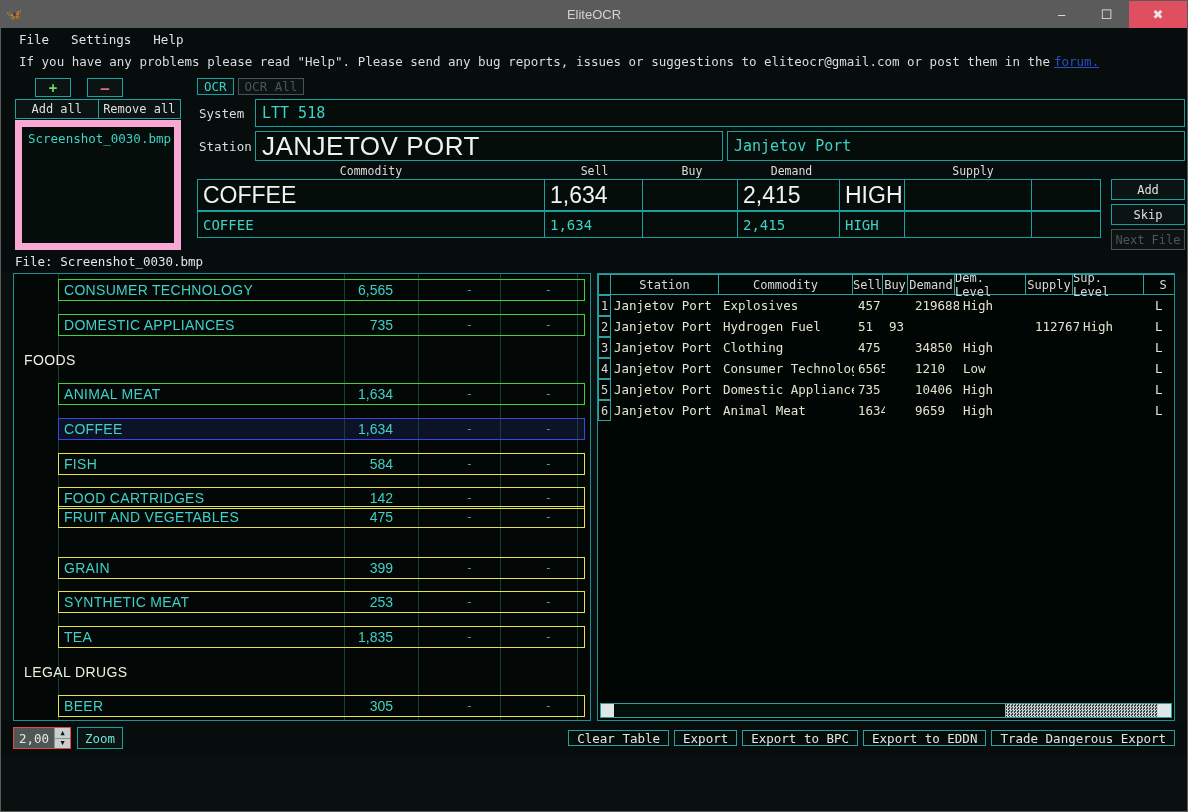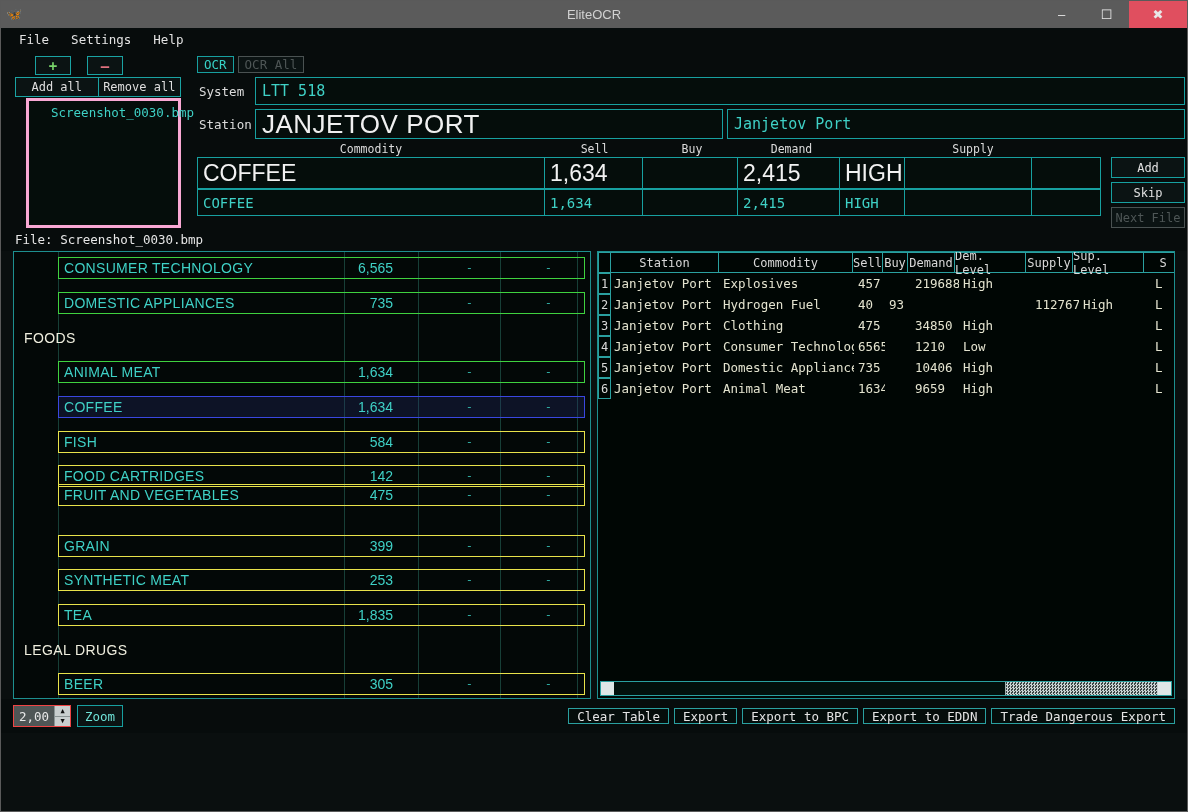--- a/index.html
+++ b/index.html
@@ -74,22 +74,22 @@
   .pmbtn.plus { color: #79d66b; }
   .pmbtn.minus { color: #e2717f; }
   #addrow { display: flex; height: 20px; }
   .addbtn {
     flex: 1; border: 1px solid #1aa3a3; background: #0b1313;
     color: #dfdfdf; font-size: 12px;
     display: flex; align-items: center; justify-content: center;
   }
   .addbtn + .addbtn { border-left: none; }
   #filelist {
-    flex: 1; border: 3px solid #f9a8d4; background: #050d0b;
-    padding: 4px 22px; margin-top: 1px; margin-left: 11px;
+    flex: 1; border: 7px solid #f9a8d4; background: #050d0b;
+    padding: 4px 6px; margin-top: 1px;
   }
   .file-entry { color: #3fd1c6; font-size: 12.5px; }
 
   
   #vsep { width: 1px; background: #4f5b5b; margin: 0 8px 4px 8px; }
 
   
   #ocrcol { flex: 1; display: flex; flex-direction: column; }
   #ocrbtns { display: flex; gap: 4px; height: 20px; }
   .ocrbtn {
@@ -294,20 +294,24 @@
       <div class="wc close">✖</div>
     </div>
   </div>
 
   <div id="menubar">
     <div class="menu-item">File</div>
     <div class="menu-item">Settings</div>
     <div class="menu-item">Help</div>
   </div>
 
+  <div id="infoline">
+    <span>If you have any problems please read "Help". Please send any bug reports, issues or suggestions to eliteocr@gmail.com or post them in the</span>
+    <a class="link" href="#">forum.</a>
+  </div>
 
   <div id="upper">
 
     <div id="filecol">
       <div id="plusminus">
         <div class="pmbtn plus">+</div>
         <div class="pmbtn minus">–</div>
       </div>
       <div id="addrow">
         <div class="addbtn">Add all</div>
@@ -531,21 +535,21 @@
             <div class="td w-dem">219688</div>
             <div class="td w-dlv">High</div>
             <div class="td w-sup"></div>
             <div class="td w-slv"></div>
             <div class="td w-ext">L</div>
           </div>
           <div class="tr">
             <div class="rownum w-num">2</div>
             <div class="td w-stn">Janjetov Port</div>
             <div class="td w-com">Hydrogen Fuel</div>
-            <div class="td w-sel">40</div>
+            <div class="td w-sel">51</div>
             <div class="td w-buy">93</div>
             <div class="td w-dem"></div>
             <div class="td w-dlv"></div>
             <div class="td w-sup">112767</div>
             <div class="td w-slv">High</div>
             <div class="td w-ext">L</div>
           </div>
           <div class="tr">
             <div class="rownum w-num">3</div>
             <div class="td w-stn">Janjetov Port</div>

